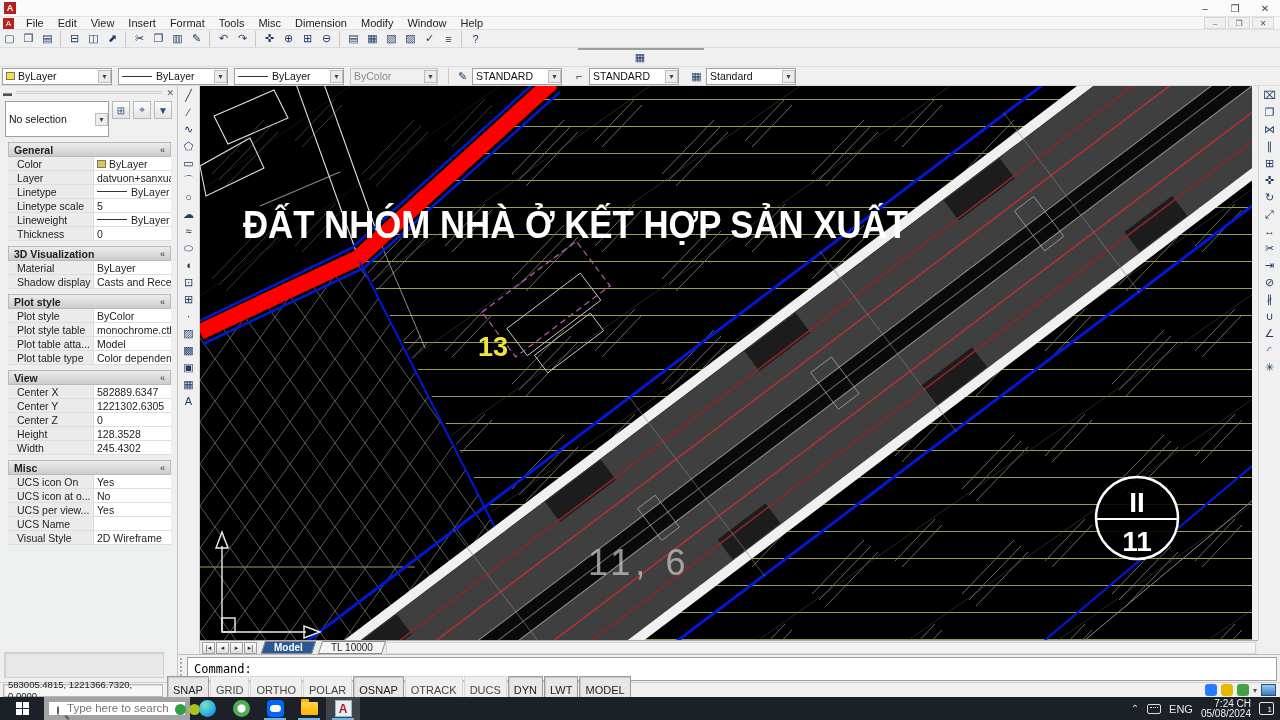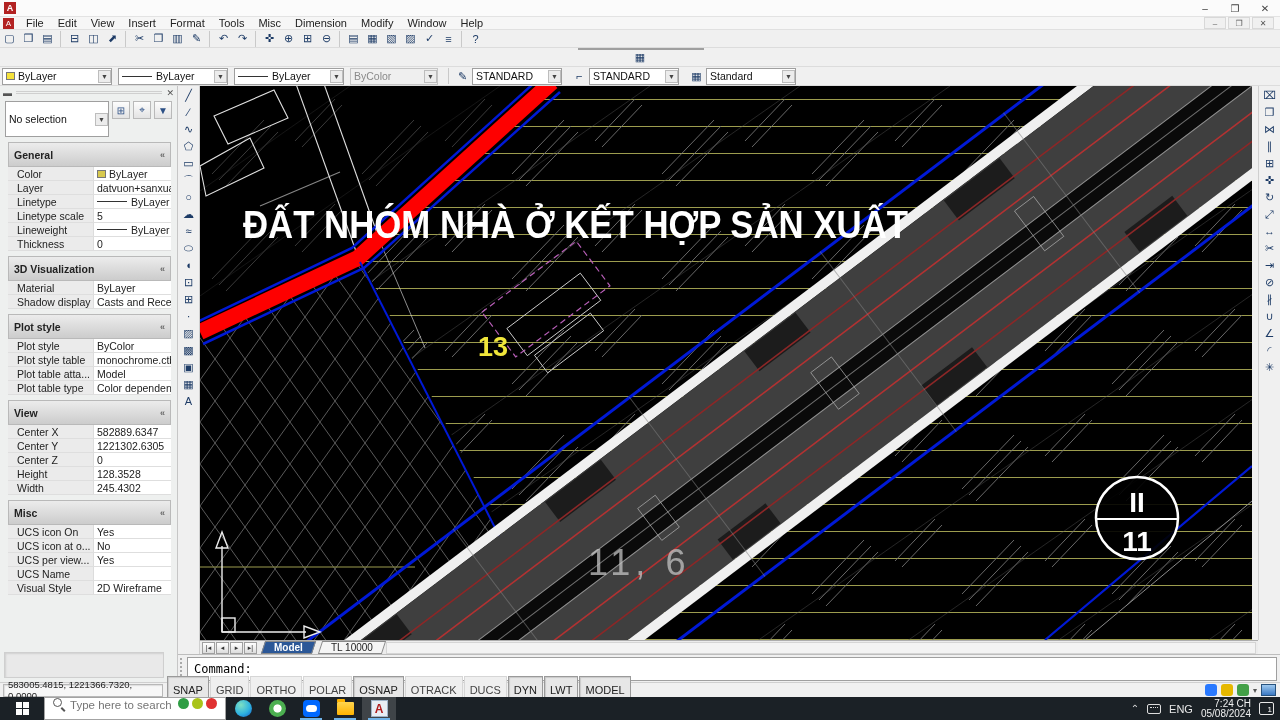--- a/index.html
+++ b/index.html
@@ -33,21 +33,21 @@
   .ltl{display:inline-block;width:30px;height:1px;background:#333;margin-right:4px;}
 
   
   #palette{position:absolute;left:0;top:86px;width:178px;height:596px;background:#eef0ef;border-right:1px solid #c6c6c6;font-size:10.5px;color:#222;}
   .pal-top{height:13px;display:flex;align-items:center;padding:0 3px;color:#555;font-size:9px;}
   .pal-top .grip{flex:1;height:3px;border-top:1px solid #cfcfcf;border-bottom:1px solid #cfcfcf;margin:0 4px;}
   .pal-combo-row{display:flex;gap:3px;margin:2px 5px;}
   .pal-combo-row .combo{flex:1;height:36px;}
   .palbtn{width:18px;height:18px;border:1px solid #b9b9b9;background:linear-gradient(#fdfdfd,#e3e3e3);display:flex;align-items:center;justify-content:center;font-size:10px;color:#2b4f85;}
   .section{margin:5px 6px 0 8px;}
-  .sec-h{height:25px;background:linear-gradient(#ececec,#cccccc);border:1px solid #b9b9b9;font-weight:bold;display:flex;align-items:center;padding:0 5px;font-size:10.5px;}
+  .sec-h{height:15px;background:linear-gradient(#ececec,#cccccc);border:1px solid #b9b9b9;font-weight:bold;display:flex;align-items:center;padding:0 5px;font-size:10.5px;}
   .sec-h .chev{margin-left:auto;color:#666;font-size:9px;}
   .prow{display:flex;height:14px;border-bottom:1px solid #dedede;}
   .plabel{width:86px;background:#ebebeb;padding-left:9px;display:flex;align-items:center;border-right:1px solid #dcdcdc;white-space:nowrap;overflow:hidden;}
   .pvalue{flex:1;background:#fff;display:flex;align-items:center;padding-left:3px;white-space:nowrap;overflow:hidden;}
   .pal-bottom-box{position:absolute;left:4px;bottom:4px;width:160px;height:26px;border:1px solid #cfcfcf;background:#e9e9e9;box-shadow:inset 1px 1px 2px #d0d0d0;}
 
   
   .vstrip{position:absolute;background:#f0f0f0;width:22px;}
   #drawstrip{left:178px;top:86px;height:568px;border-right:1px solid #cfcfcf;}
   #modstrip{left:1258px;top:86px;height:554px;border-left:1px solid #cfcfcf;width:22px;}
@@ -79,21 +79,21 @@
   .tg.off{border:1px solid #d6d6d6;background:#efefef;color:#444;}
   #sb-right{margin-left:auto;display:flex;align-items:center;gap:4px;margin-right:4px;}
   .trayico{width:12px;height:12px;border-radius:3px;}
   .cleanscreen{width:15px;height:12px;background:linear-gradient(#9ec9f0,#3a78c2);border:1px solid #27527e;}
 
   
   #taskbar{position:absolute;left:0;top:697px;width:1280px;height:23px;background:#1b2126;display:flex;align-items:center;color:#e8e8e8;}
   #startbtn{width:44px;height:23px;display:flex;align-items:center;justify-content:center;}
   .winlogo{display:grid;grid-template-columns:6px 6px;grid-template-rows:6px 6px;gap:1px;}
   .winlogo i{background:#fdfdfd;}
-  #searchbox{width:182px;height:23px;background:#fff;border:1px solid #a3a3a3;display:flex;align-items:flex-start;color:#555;}
+  #searchbox{width:146px;height:23px;background:#fff;border:5px solid #a3a3a3;display:flex;align-items:flex-end;color:#555;}
   #searchbox .mag{width:9px;height:9px;border:1.5px solid #555;border-radius:50%;margin:0 6px 0 8px;position:relative;}
   #searchbox .mag::after{content:'';position:absolute;left:8px;top:8px;width:5px;height:1.5px;background:#555;transform:rotate(45deg);transform-origin:0 0;}
   #searchbox input{border:none;outline:none;font-size:11.5px;color:#555;width:108px;background:transparent;}
   .foods{display:flex;gap:3px;margin-left:2px;}
   .food{width:11px;height:11px;border-radius:50%;}
   .appcell{width:34px;height:23px;display:flex;align-items:center;justify-content:center;position:relative;}
   .appcell.active{background:rgba(255,255,255,.16);}
   .appcell .underline{position:absolute;bottom:0;left:6px;right:6px;height:2px;background:#6fb3e8;}
   .edgeico{width:17px;height:17px;border-radius:50%;background:radial-gradient(circle at 35% 30%,#7de0c3,#2fb3e0 55%,#1059c9);}
   .coccocico{width:17px;height:17px;border-radius:50%;background:radial-gradient(circle,#fff 30%,#4caf50 38%);}

